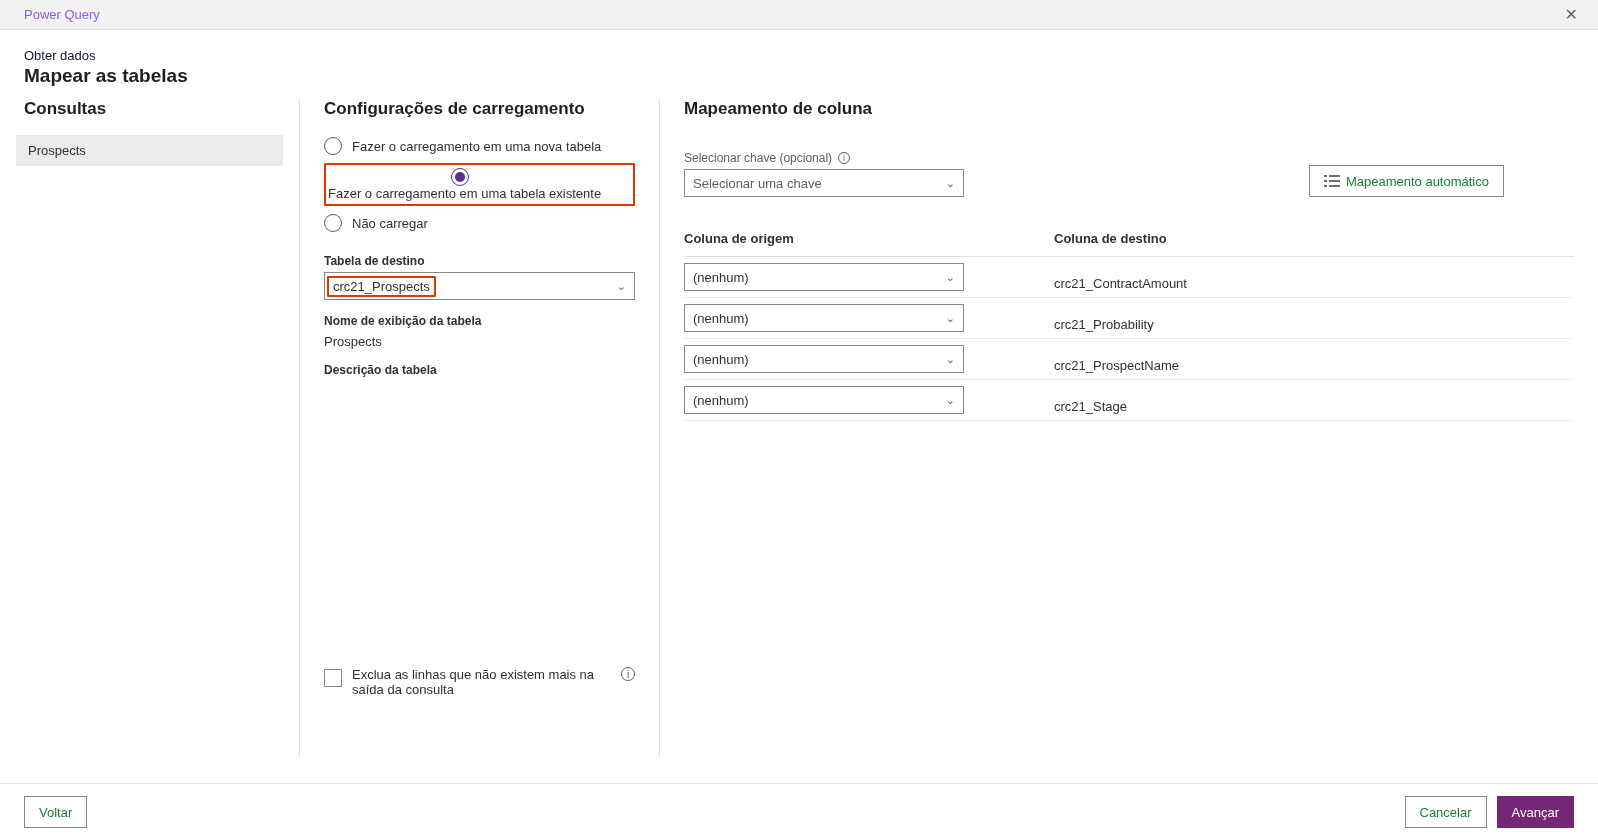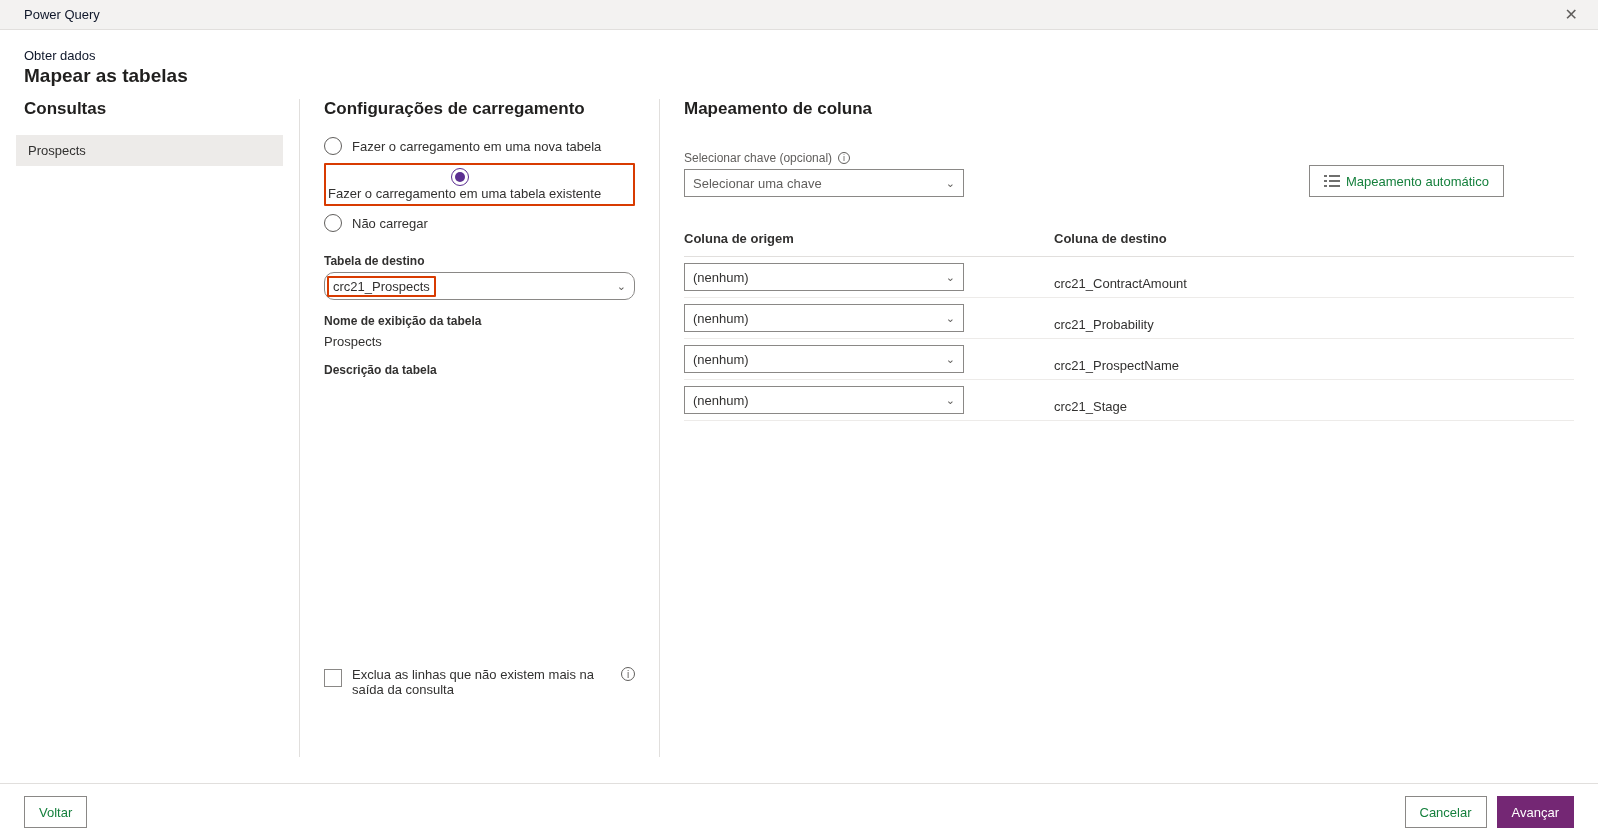--- a/index.html
+++ b/index.html
@@ -14,21 +14,21 @@
   }
   .titlebar {
     height: 30px;
     background: #f3f2f1;
     border-bottom: 1px solid #e1dfdd;
     display: flex;
     align-items: center;
     padding: 0 12px 0 24px;
     justify-content: space-between;
   }
-  .titlebar-title { font-size: 13px; color: #0f172a; }
+  .titlebar-title { font-size: 13px; color: #8b5cf6; }
   .close-x { font-size: 16px; color: #605e5c; cursor: pointer; padding: 4px 8px; }
   .header-area {
     padding: 18px 24px 0 24px;
   }
   .breadcrumb { font-size: 13px; color: #0f172a; }
   .page-title { font-size: 19px; font-weight: 600; color: #201f1e; margin-top: 2px; }
   .content {
     display: flex;
     height: calc(100% - 30px - 80px - 60px);
     padding-top: 12px;
@@ -142,21 +142,21 @@
       </div>
     </span>
 
     <div class="radio-row" style="margin-top:6px;">
       <span class="radio-outer"></span>
       <span>Não carregar</span>
     </div>
 
     <div class="field-label">Tabela de destino</div>
     <div style="display:flex; align-items:center;">
-      <div class="combo" style="width:312px;border-radius:10px;">
+      <div class="combo" style="width:312px;">
         <span class="highlight-wrap" style="padding:1px 4px; margin-left:-6px;">
           <span>crc21_Prospects</span>
         </span>
         <span class="chev">⌄</span>
       </div>
     </div>
 
     <div class="field-label">Nome de exibição da tabela</div>
     <div class="static-value">Prospects</div>
 

